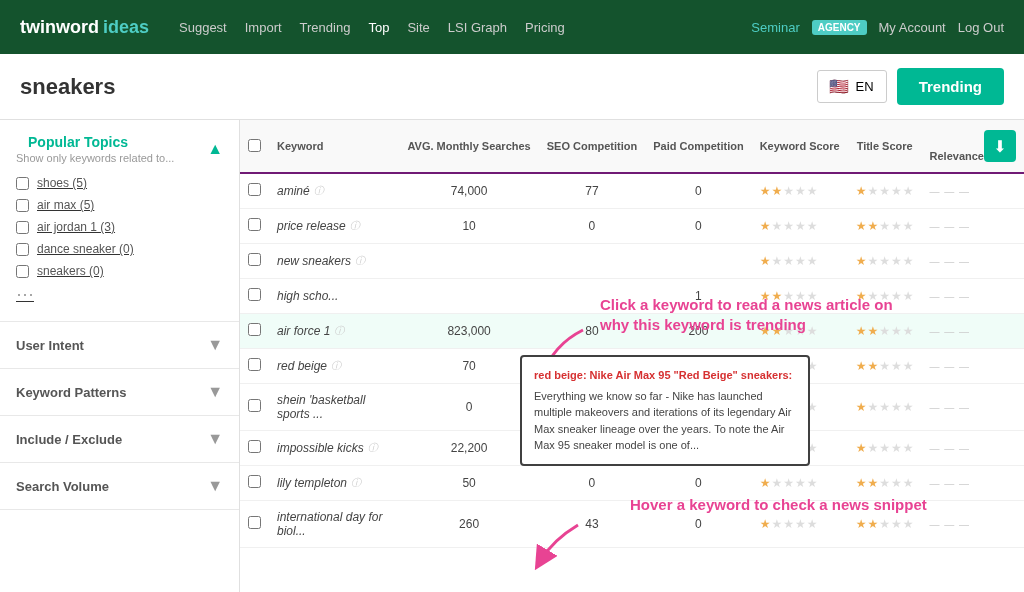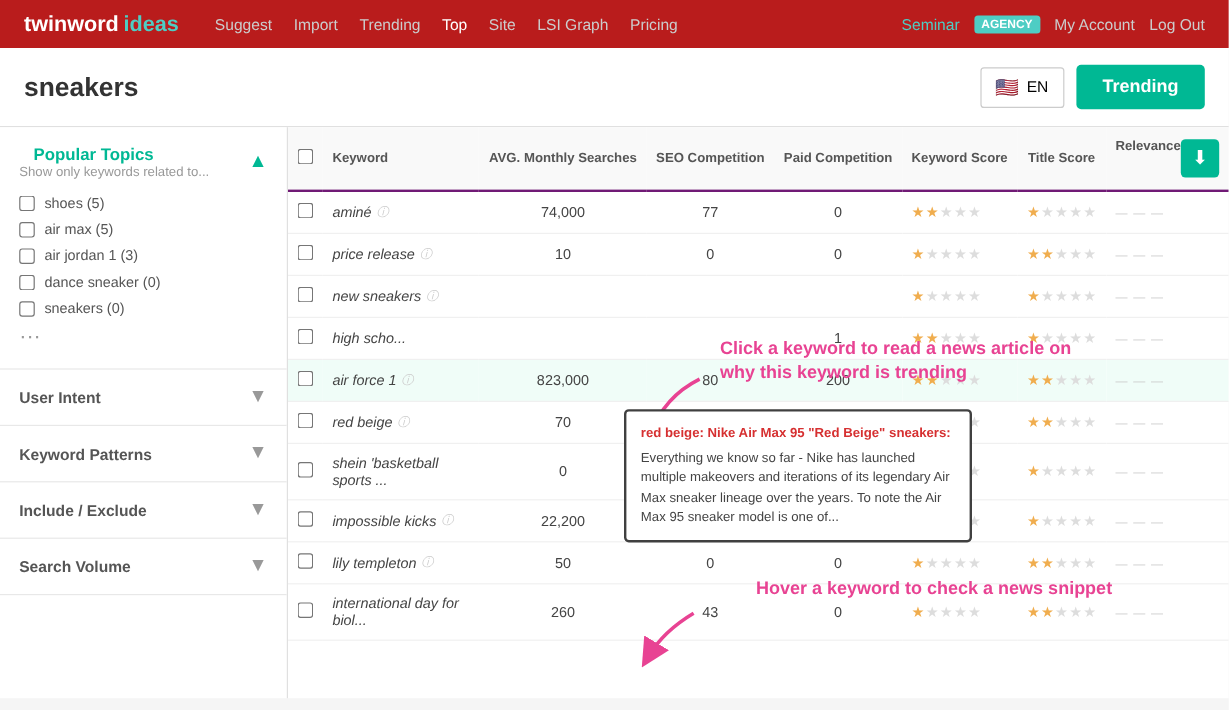--- a/index.html
+++ b/index.html
@@ -1,24 +1,24 @@
 <!DOCTYPE html>
 <html><head>
   <meta charset="utf-8">
   <style>
     * { box-sizing: border-box; margin: 0; padding: 0; }
     body { font-family: Arial, sans-serif; font-size: 13px; background: #f5f5f5; color: #333; }
 
     
     .header {
-      background: #b91c1c;
+      background: #14532d;
       display: flex;
       align-items: center;
       padding: 0 20px;
-      height: 40px;
+      height: 54px;
       gap: 20px;
     }
     .logo {
       display: flex;
       align-items: center;
       gap: 4px;
       margin-right: 10px;
     }
     .logo-twinword { color: #fff; font-size: 18px; font-weight: bold; }
     .logo-ideas { color: #4ecdc4; font-size: 18px; font-weight: bold; }
@@ -152,21 +152,21 @@
       border: none;
       width: 32px;
       height: 32px;
       border-radius: 4px;
       cursor: pointer;
       font-size: 16px;
       display: flex;
       align-items: center;
       justify-content: center;
     }
-    .relevance-col { display: flex; align-items: flex-start; justify-content: space-between; }
+    .relevance-col { display: flex; align-items: flex-end; justify-content: space-between; }
 
     
     .tooltip-popup {
       position: absolute;
       top: 235px;
       left: 280px;
       background: #fff;
       border: 2px solid #404040;
       border-radius: 4px;
       padding: 10px 12px;
@@ -270,21 +270,21 @@
 
   <aside class="sidebar">
     <div class="sidebar-section">
       <div class="sidebar-section-header">
         <div>
           <div class="popular-topics-title">Popular Topics</div>
           <div class="popular-topics-subtitle">Show only keywords related to...</div>
         </div>
         <span class="chevron-up">▲</span>
       </div>
-      <div style="margin-top:8px;">
+      <div style="margin-top:8px;text-decoration:underline;">
         <div class="topic-item">
           <input type="checkbox" class="topic-checkbox" style="">
           <span>shoes (5)</span>
         </div>
         <div class="topic-item">
           <input type="checkbox" class="topic-checkbox" style="">
           <span>air max (5)</span>
         </div>
         <div class="topic-item">
           <input type="checkbox" class="topic-checkbox" style="">

